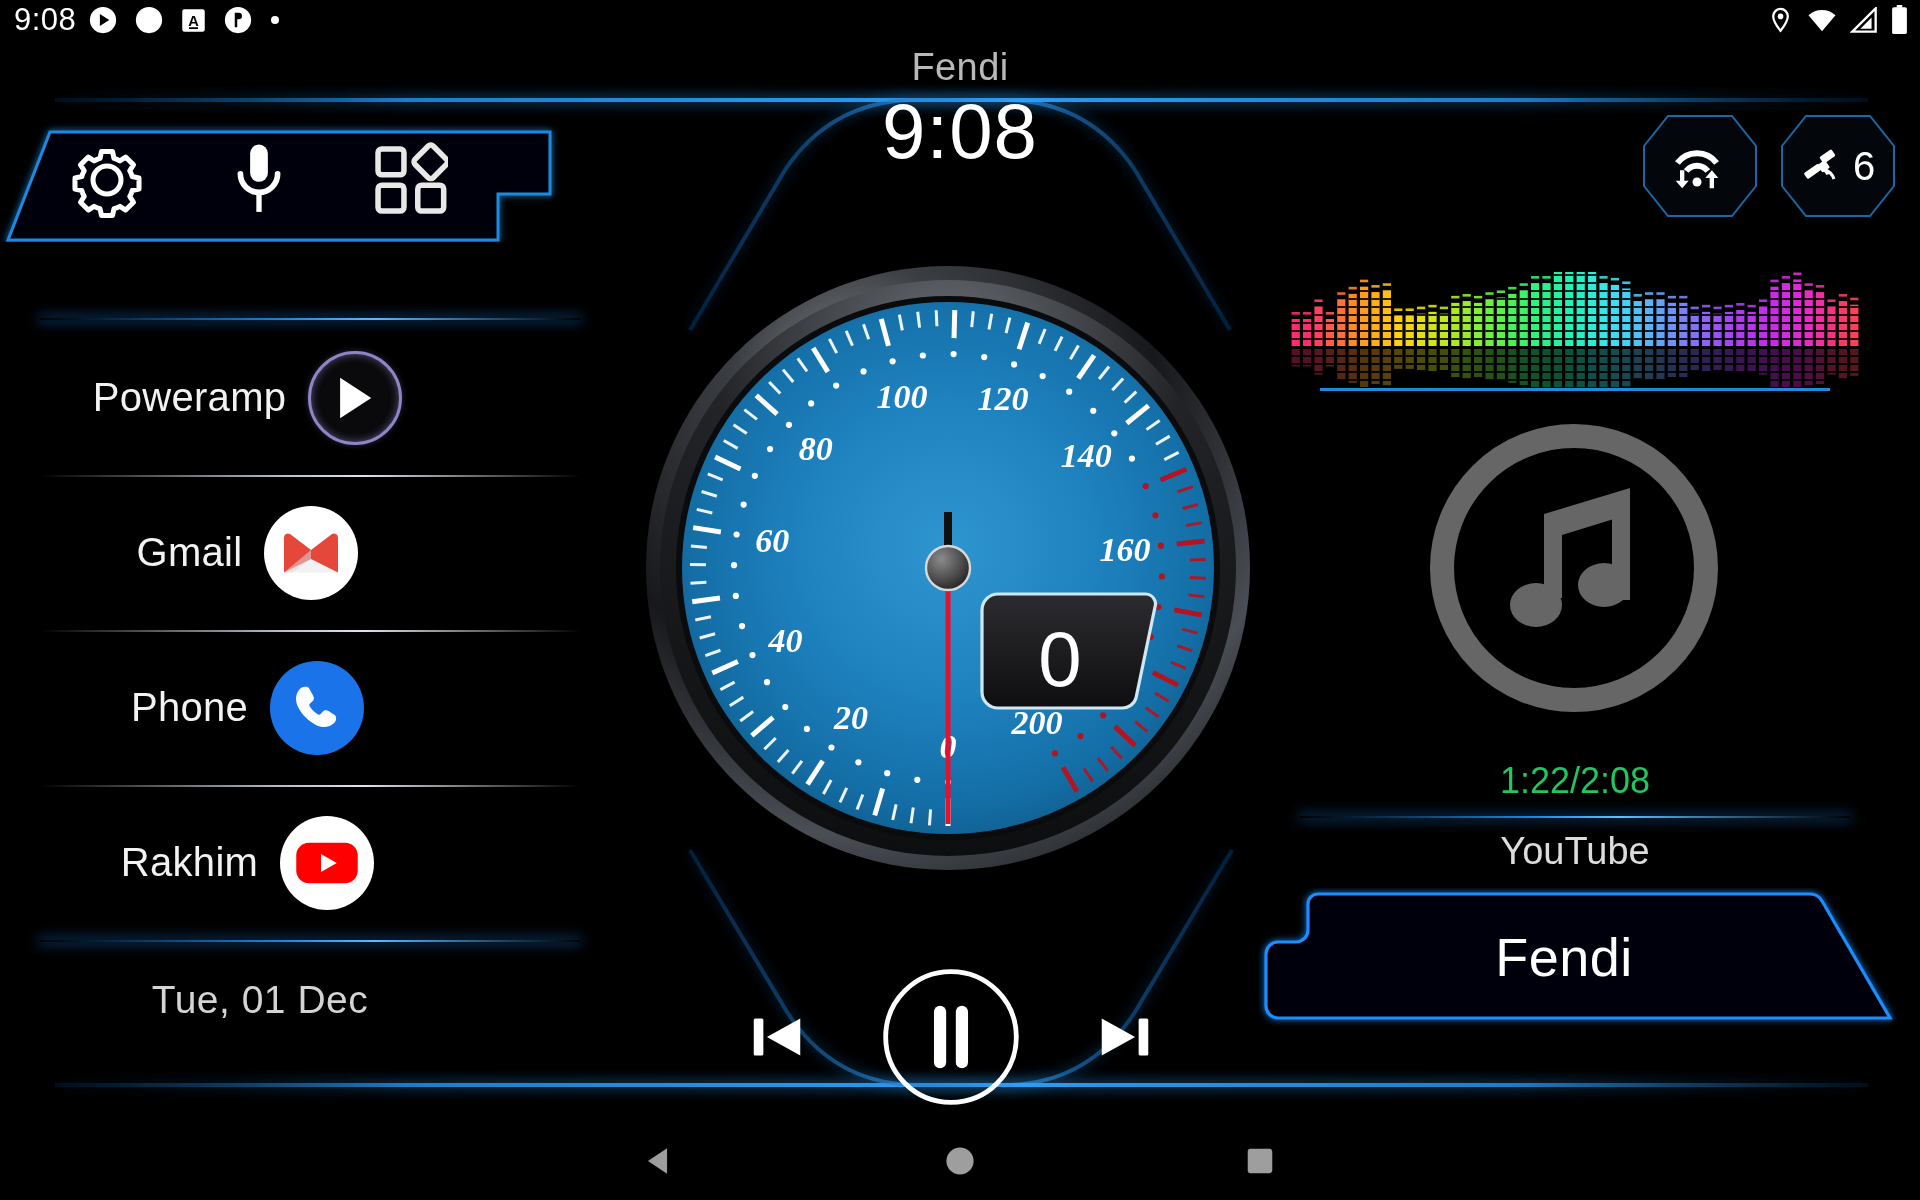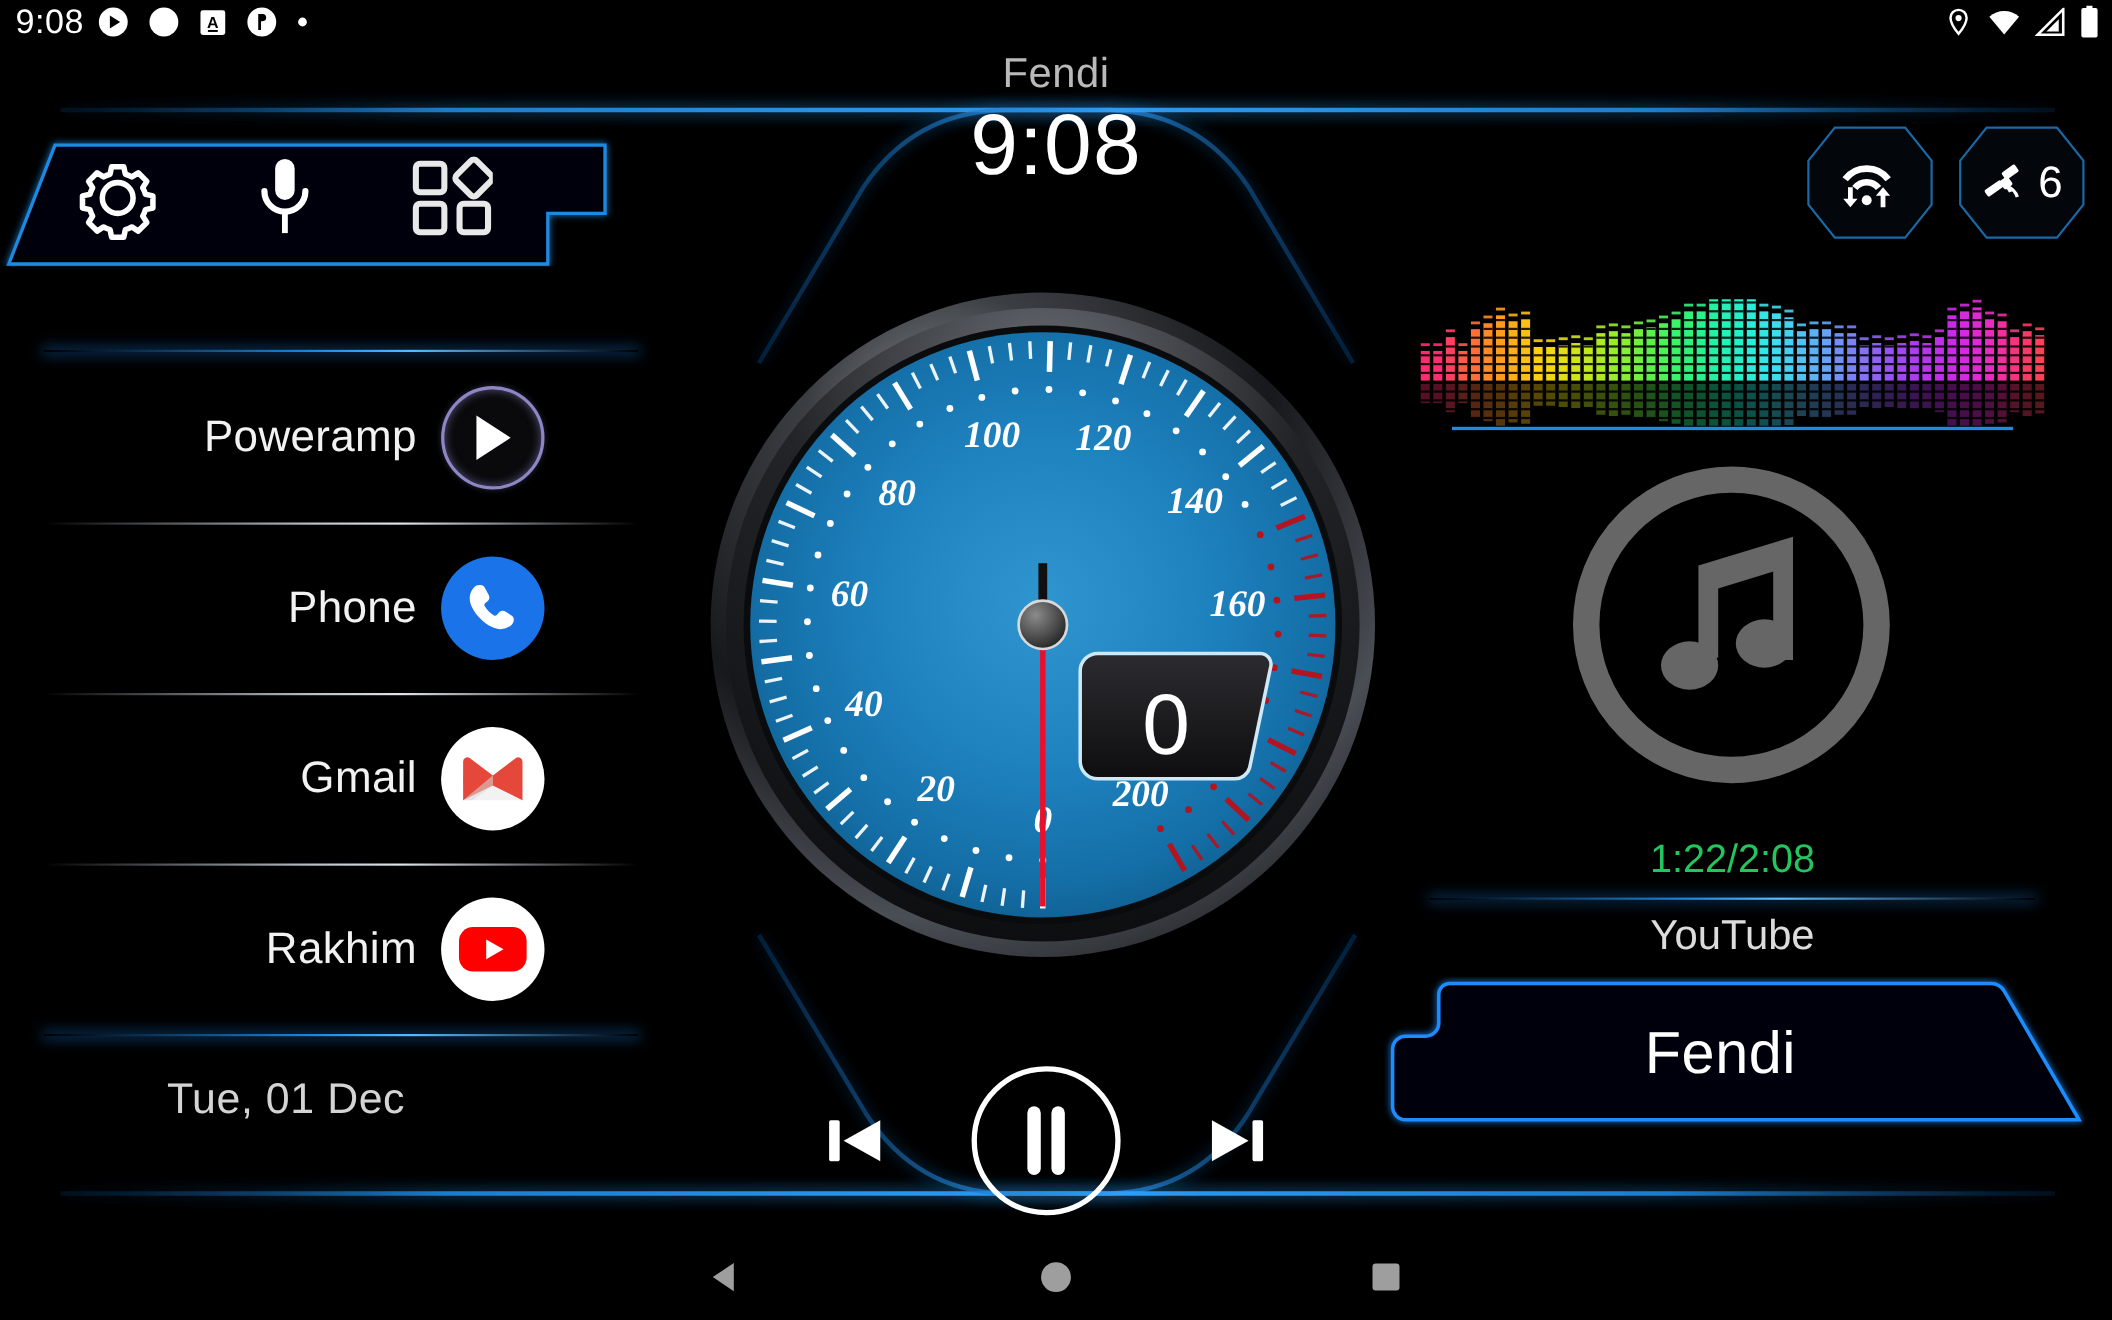--- a/index.html
+++ b/index.html
@@ -23,21 +23,21 @@
 
   
   .tl-panel { position:absolute; left:-10px; top:122px; width:580px; height:120px; z-index:10; }
   .tl-icons { position:absolute; left:78px; top:16px; width:380px; height:88px;
               display:flex; align-items:center; justify-content:space-between; }
   .tl-icons > div { cursor:pointer; }
 
   
   .applist { position:absolute; left:0px; top:300px; width:580px; height:680px; z-index:12; }
   .app-row { position:relative; height:155px; display:flex; align-items:center;
-             justify-content:flex-end; padding-right:85px; }
+             justify-content:center; padding-right:85px; }
   .app-label { font-size:40px; color:#f2f2f2; margin-right:22px; letter-spacing:.3px;
                text-shadow:0 0 6px rgba(0,0,0,.9); }
   .app-icon { width:94px; height:94px; border-radius:50%; position:relative;
               display:flex; align-items:center; justify-content:center; flex:0 0 auto; }
   .sep { position:absolute; left:40px; right:0px; height:2px; }
   .sep.silver { background:linear-gradient(to right,rgba(255,255,255,0) 0%,rgba(215,225,235,.85) 45%,rgba(235,240,248,.95) 60%,rgba(255,255,255,0) 100%); }
   .sep.blue  { background:linear-gradient(to right,rgba(0,0,0,0) 0%,rgba(30,140,230,.95) 45%,rgba(90,185,255,1) 62%,rgba(0,0,0,0) 100%);
                box-shadow:0 0 13px 2px rgba(25,125,225,.55); }
 
   
@@ -221,37 +221,37 @@
       <div class="app-label">Poweramp</div>
       <div class="app-icon ico-poweramp">
         <svg width="42" height="46" viewBox="0 0 30 34">
           <path d="M4 2 L27 17 L4 32 Z" fill="#fff"></path>
         </svg>
       </div>
       <div class="sep silver" style="bottom:-2px;"></div>
     </div>
 
     <div class="app-row">
-      <div class="app-label">Phone</div>
-      <div class="app-icon ico-phone">
-        <svg width="54" height="54" viewBox="0 0 24 24">
-          <path d="M6.6 2.6 c-1 0-1.9 .5-2.5 1.3 C2.4 6 2.2 8.8 3.6 11.6 c1.6 3.3 4.6 6.3 7.9 7.9 2.8 1.4 5.6 1.2 7.7-.5 .8-.6 1.3-1.5 1.3-2.5 0-.6-.3-1.2-.8-1.5 l-2.6-1.7 c-.8-.5-1.9-.4-2.5 .3 l-1 1.1 c-.3 .3-.7 .4-1.1 .2 -1.6-.9-2.9-2.2-3.8-3.8 -.2-.4-.1-.8 .2-1.1 l1.1-1 c.7-.6 .8-1.7 .3-2.5 L8.6 3.4 C8.3 2.9 7.7 2.6 7.1 2.6 Z" fill="#fff"></path>
-        </svg>
-      </div>
-      <div class="sep silver" style="bottom:-2px;"></div>
-    </div>
-
-    <div class="app-row">
       <div class="app-label">Gmail</div>
       <div class="app-icon ico-white">
         <svg width="60" height="46" viewBox="0 0 40 30">
           <path d="M2 28 L2 6 L20 19 L38 6 L38 28 Z" fill="#f2f2f2"></path>
           <path d="M2 28 L2 4.5 A2.6 2.6 0 0 1 6 2.4 L20 13 L20 19 Z" fill="#e5483b"></path>
           <path d="M38 28 L38 4.5 A2.6 2.6 0 0 0 34 2.4 L20 13 L20 19 Z" fill="#e5483b"></path>
           <path d="M20 13 L20 19 L7.6 28 L2 28 Z" fill="#d9d9d9" opacity=".55"></path>
+        </svg>
+      </div>
+      <div class="sep silver" style="bottom:-2px;"></div>
+    </div>
+
+    <div class="app-row">
+      <div class="app-label">Phone</div>
+      <div class="app-icon ico-phone">
+        <svg width="54" height="54" viewBox="0 0 24 24">
+          <path d="M6.6 2.6 c-1 0-1.9 .5-2.5 1.3 C2.4 6 2.2 8.8 3.6 11.6 c1.6 3.3 4.6 6.3 7.9 7.9 2.8 1.4 5.6 1.2 7.7-.5 .8-.6 1.3-1.5 1.3-2.5 0-.6-.3-1.2-.8-1.5 l-2.6-1.7 c-.8-.5-1.9-.4-2.5 .3 l-1 1.1 c-.3 .3-.7 .4-1.1 .2 -1.6-.9-2.9-2.2-3.8-3.8 -.2-.4-.1-.8 .2-1.1 l1.1-1 c.7-.6 .8-1.7 .3-2.5 L8.6 3.4 C8.3 2.9 7.7 2.6 7.1 2.6 Z" fill="#fff"></path>
         </svg>
       </div>
       <div class="sep silver" style="bottom:-2px;"></div>
     </div>
 
     <div class="app-row">
       <div class="app-label">Rakhim</div>
       <div class="app-icon ico-white">
         <svg width="66" height="48" viewBox="0 0 44 32">
           <rect x="1.5" y="2.5" width="41" height="27" rx="8.5" fill="#ff0000"></rect>

